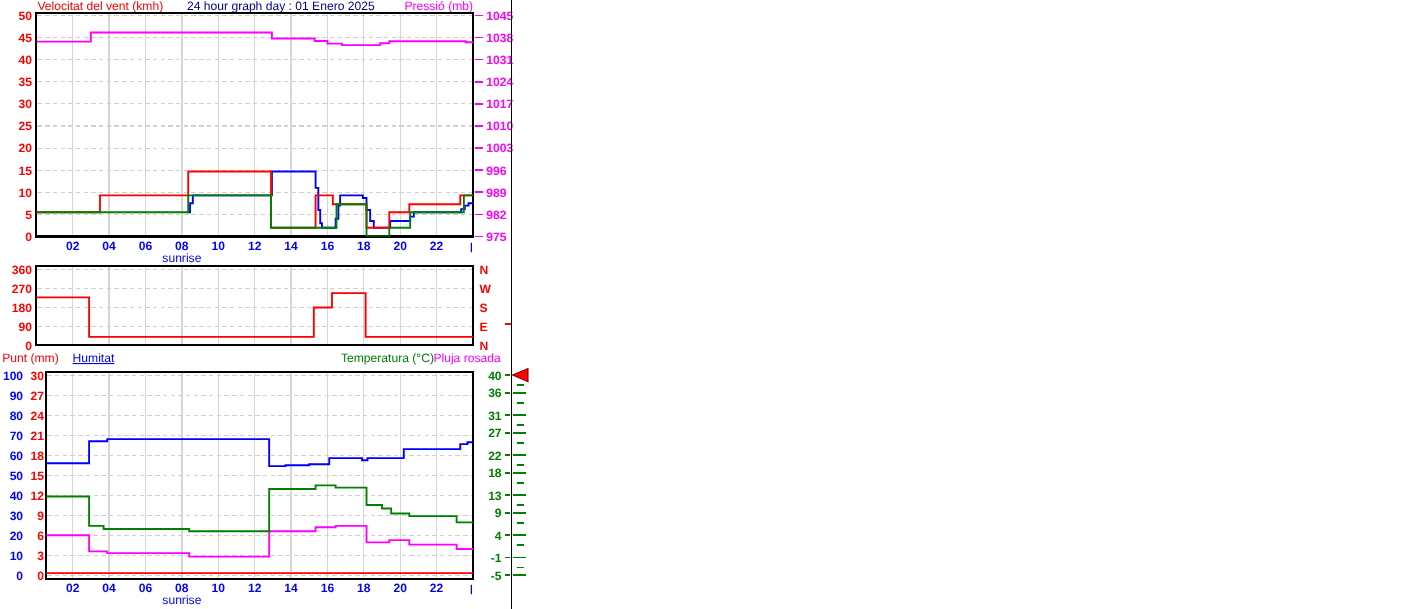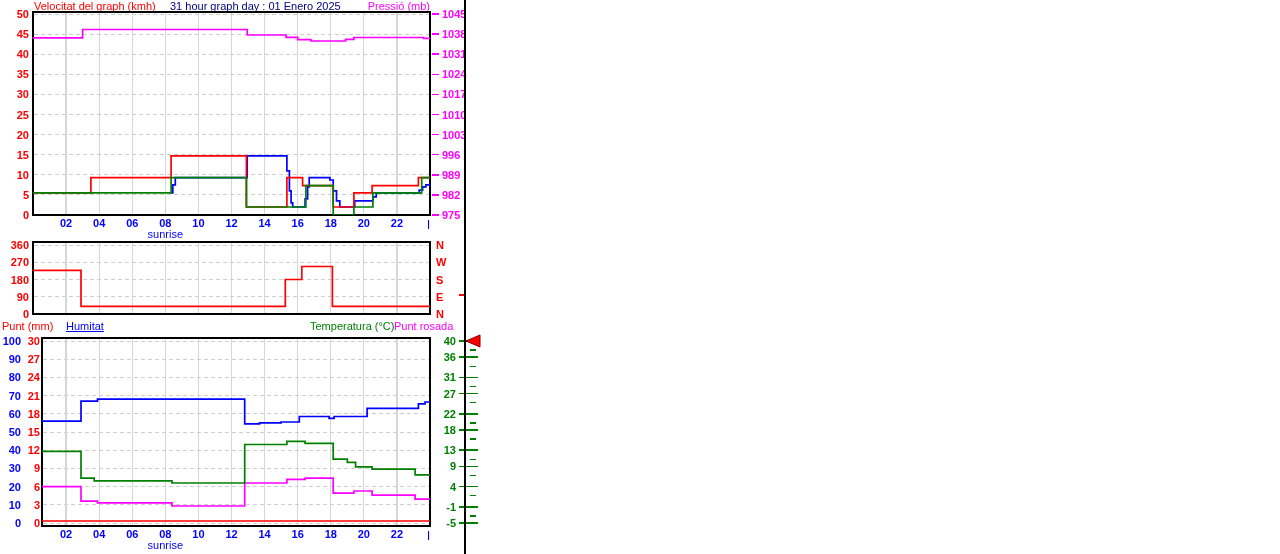--- a/index.html
+++ b/index.html
@@ -10,28 +10,28 @@
   .navy{color:#000080;}
   .magenta{color:#ff00ff;}
   .blue{color:#0000ff;text-decoration:underline;}
   .green{color:#008000;}
   #plot{position:absolute;left:0;top:0;}
 </style>
 </head>
 <body>
 
 <div id="app">
-  <div class="t red" style="left:34px;top:0px">Velocitat del graph (kmh)</div>
-  <div class="t navy" style="left:170px;top:0px">31 hour graph day : 01 Enero 2025</div>
+  <div class="t red" style="left:34px;top:0px">Velocitat del vent (kmh)</div>
+  <div class="t navy" style="left:170px;top:0px">24 hour graph day : 01 Enero 2025</div>
   <div class="t magenta" style="right:850px;top:0px">Pressió (mb)</div>
 
   <div class="t red" style="left:2px;top:320px">Punt (mm)</div>
   <div class="t blue" style="left:66px;top:320px">Humitat</div>
   <div class="t green" style="left:310px;top:320px">Temperatura (°C)</div>
-  <div class="t magenta" style="left:394px;top:320px">Punt rosada</div>
+  <div class="t magenta" style="left:394px;top:320px">Pluja rosada</div>
 
   <svg id="plot" width="1280" height="554" viewBox="0 0 1280 554">
       <defs>
         <clipPath id="clip1">
           <rect x="33" y="12" width="397" height="203"></rect>
         </clipPath>
         <clipPath id="clip2">
           <rect x="33" y="242" width="397" height="72"></rect>
         </clipPath>
         <clipPath id="clip3">

